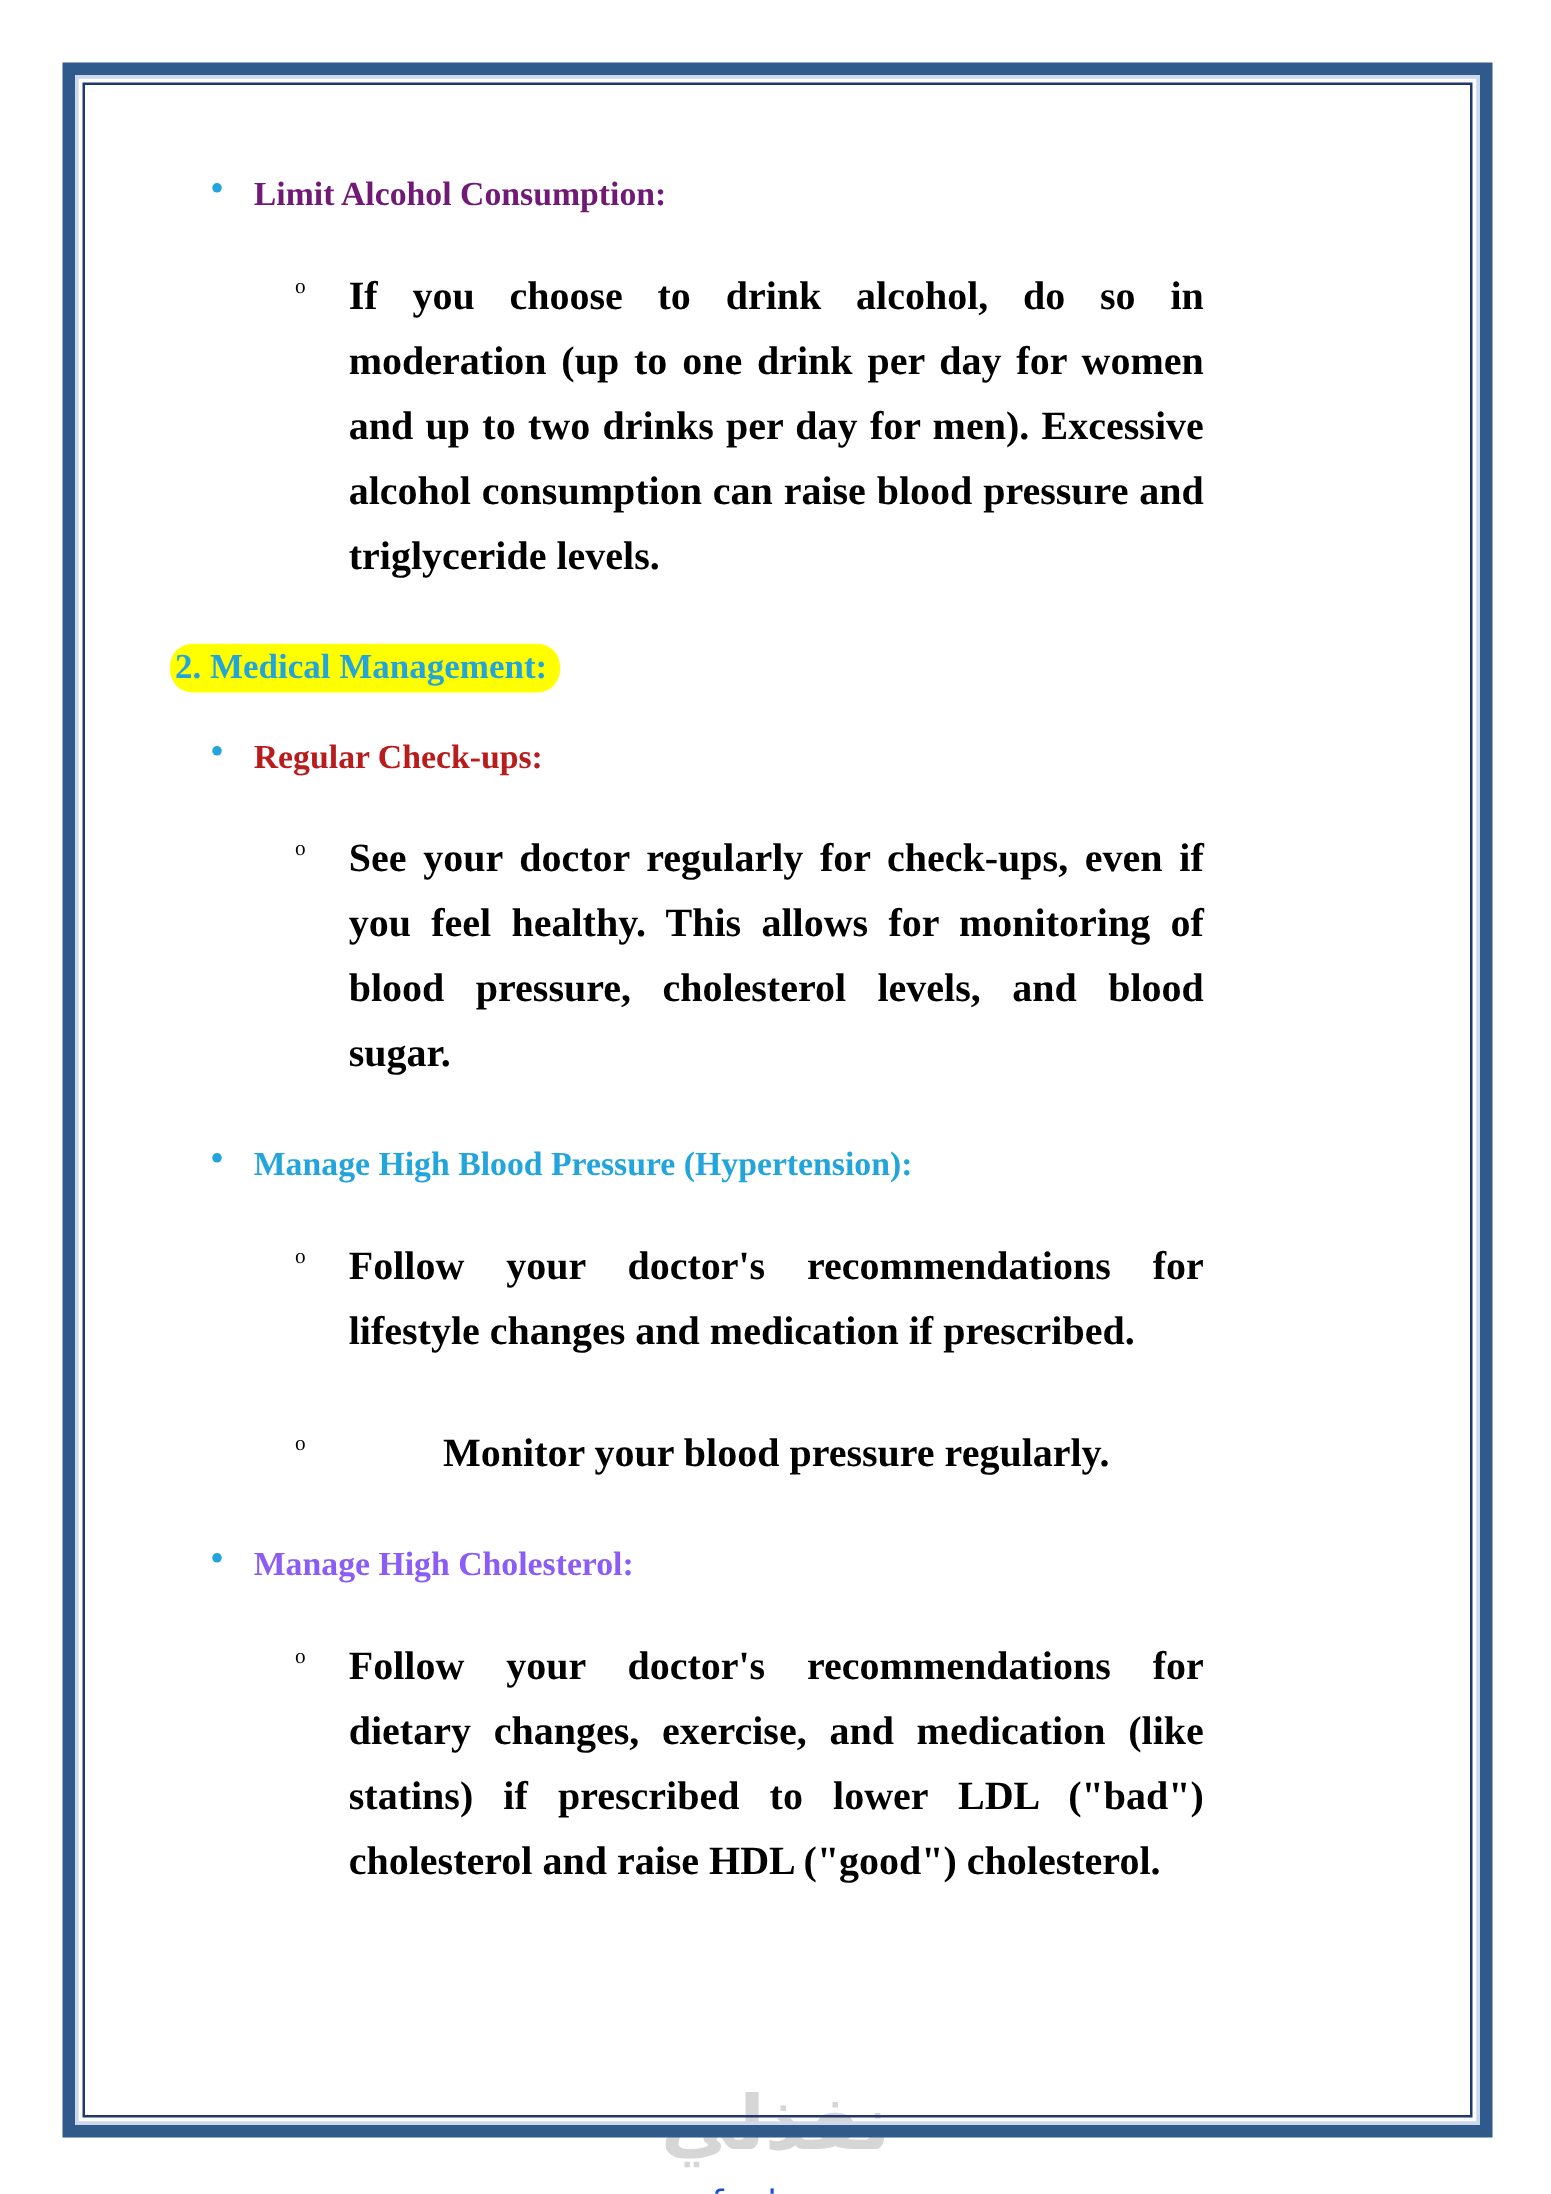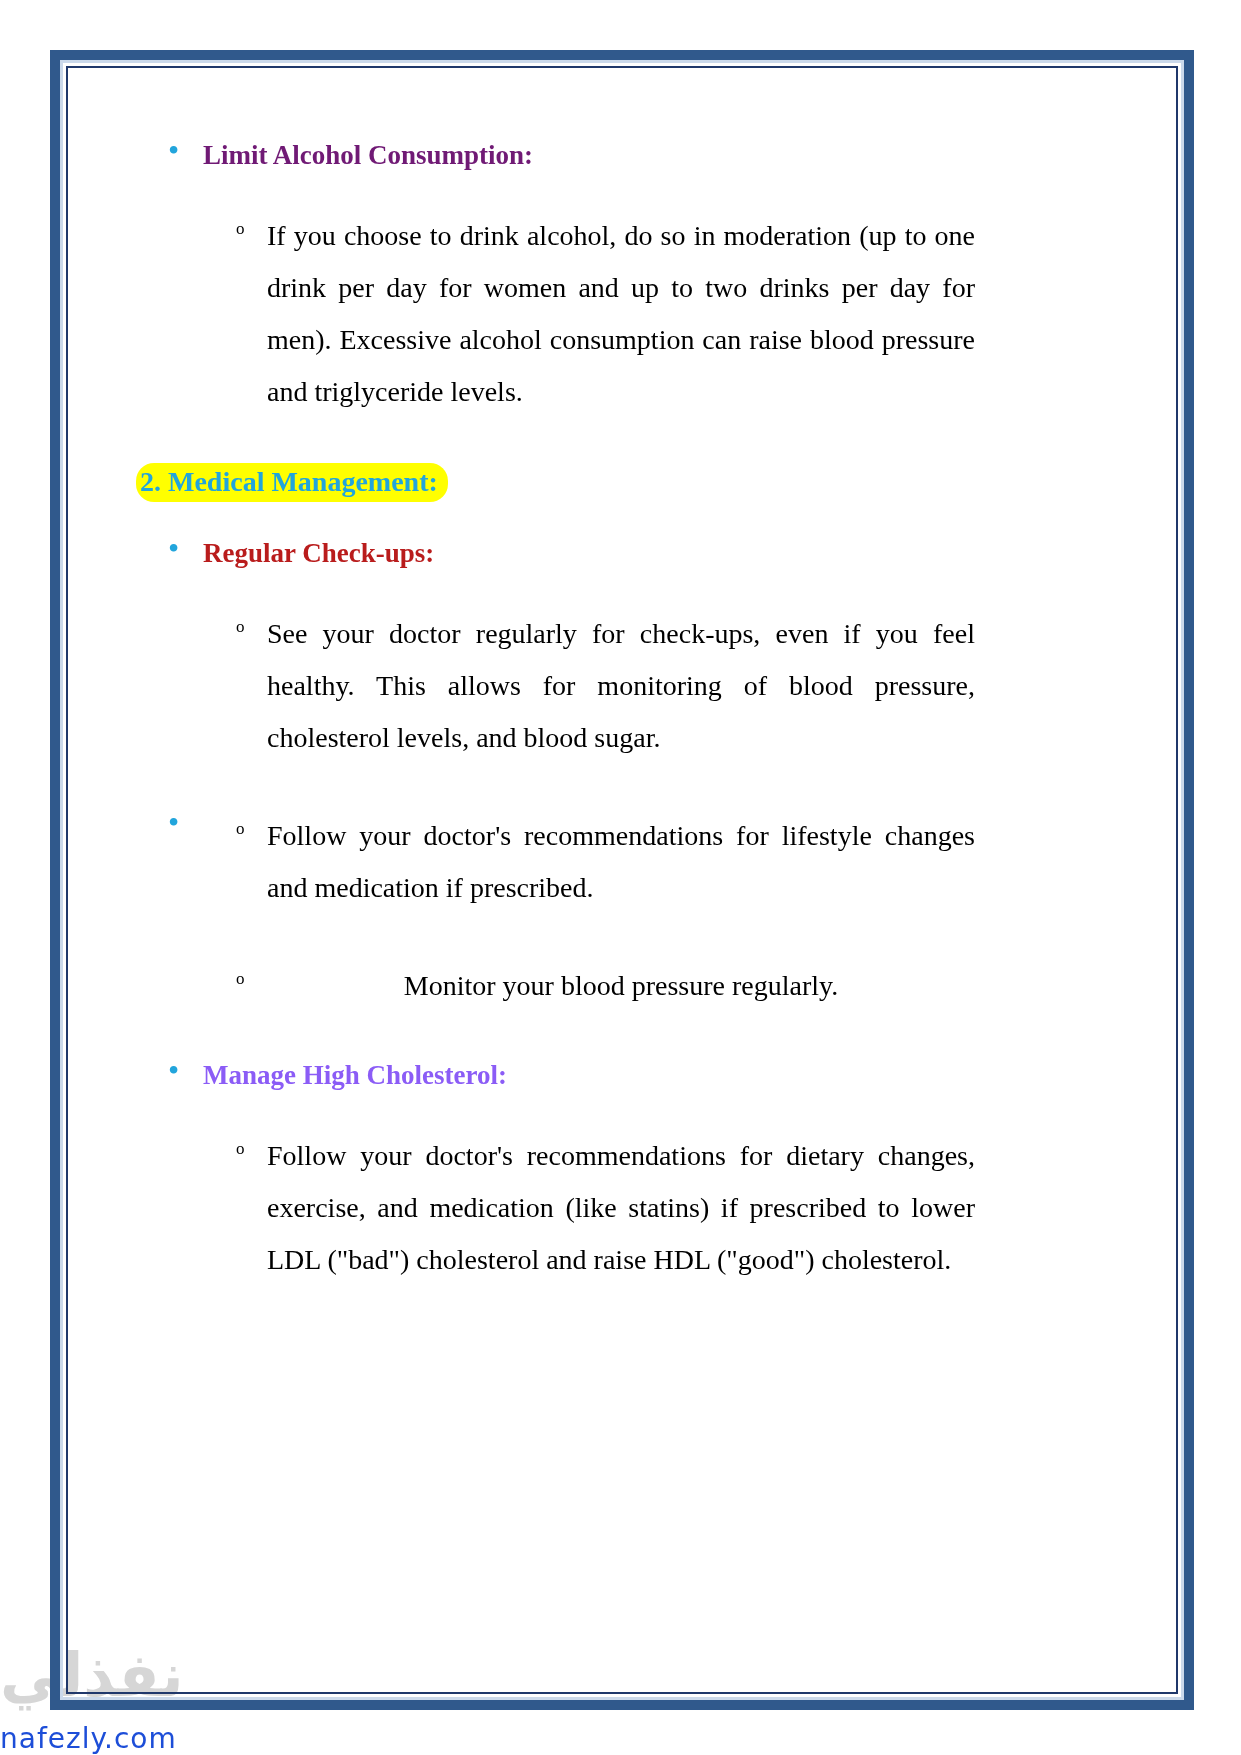--- a/index.html
+++ b/index.html
@@ -25,21 +25,21 @@
     border:3px solid #CBD9EB;
     box-sizing:border-box;
   }
   .frame-inner {
     position:absolute; left:3px; top:3px; right:3px; bottom:3px;
     border:2px solid #20386B;
     box-sizing:border-box;
   }
 
   
-  .wm { position:absolute; left:0; width:100%; z-index:1; }
+  .wm { position:absolute; left:0; width:100%; text-align:center; z-index:1;margin-top:24px; }
   .wm-logo {
     top:1645px;
     font-family:"DejaVu Sans", sans-serif;
     font-size:60px; font-weight:bold;
     color:#D6D6D6; line-height:1;
   }
   .wm-url {
     top:1722px;
     font-family:"DejaVu Sans", sans-serif;
     font-size:28px; color:#1d4ed8;
@@ -71,23 +71,24 @@
   }
 
   
   .p-row { position:relative; margin:0 0 46px 201px; width:708px; }
   .p-bullet {
     position:absolute; left:-31px; top:10px;
     font-size:17px; line-height:17px; color:#000;
     font-family:"Liberation Serif", serif;
   }
   .p-text {
-    margin:0;
-    font-size:28px; line-height:52px;
+    margin:12px;
+    font-size:32px; line-height:52px;
     text-align:justify;
+    font-weight:bold;
   }
   .p-text.single { text-align:center; }
 </style>
 </head>
 <body>
 
 <div class="wm wm-logo">نفذلي</div>
 <div class="wm wm-url">nafezly.com</div>
 
 <div class="frame-outer">
@@ -117,20 +118,21 @@
     <span class="h3-text hl-cyan" style="color: #b91c1c;">Regular Check-ups:</span>
   </div>
 
   <div class="p-row">
     <span class="p-bullet">o</span>
     <p class="p-text">See your doctor regularly for check-ups, even if you feel healthy. This allows for monitoring of blood pressure, cholesterol levels, and blood sugar.</p>
   </div>
 
   <div class="h3-row">
     <span class="h3-bullet hl-cyan" style="color: rgb(34, 165, 220);">•</span>
+    <span class="h3-text hl-cyan" style="color: rgb(34, 165, 220);">Manage High Blood Pressure (Hypertension):</span>
   </div>
 
   <div class="p-row">
     <span class="p-bullet">o</span>
     <p class="p-text">Follow your doctor's recommendations for lifestyle changes and medication if prescribed.</p>
   </div>
 
   <div class="p-row">
     <span class="p-bullet">o</span>
     <p class="p-text single">Monitor your blood pressure regularly.</p>

